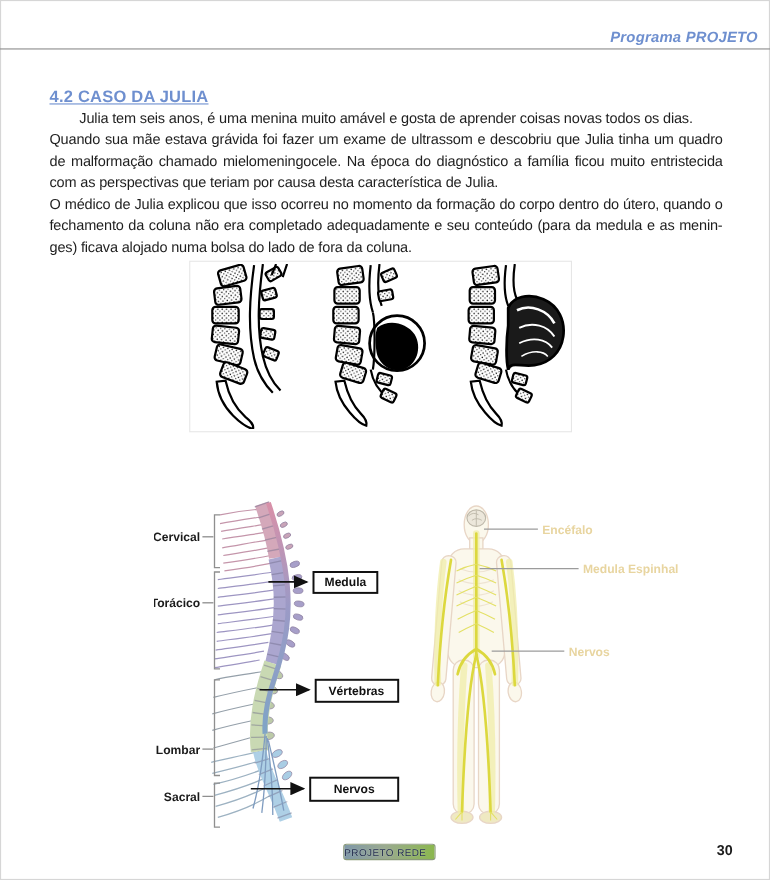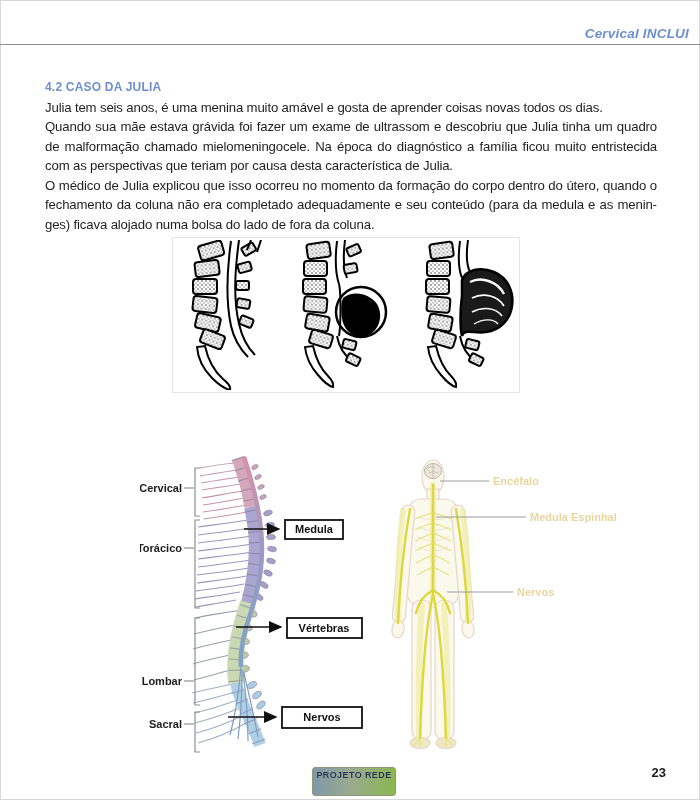--- a/index.html
+++ b/index.html
@@ -10,61 +10,61 @@
   }
   
   .hdr-program{
     position:absolute;top:26px;right:11px;
     color:#6e8fcf;font-size:13.5px;font-weight:bold;font-style:italic;letter-spacing:0.2px;
   }
   .hdr-rule{position:absolute;top:44px;left:0;width:700px;height:1px;background:#8c8c8c;}
   
   .sec-title{
     position:absolute;top:80px;left:45px;width:612px;
-    color:#6e8fcf;font-size:12px;font-weight:bold;letter-spacing:0.2px;
+    color:#6e8fcf;font-size:15px;font-weight:bold;letter-spacing:0.2px;text-decoration:underline;
   }
   .tblock{
     position:absolute;left:45px;width:612px;
     font-size:13.2px;line-height:19.4px;letter-spacing:-0.15px;color:#1e1e1e;
     text-align:justify;
   }
   .tb1{top:98px;}
   .tb2{top:176px;}
   .tb3{top:402px;}
-  .intro-line{text-align:left;}
+  .intro-line{text-align:center;}
   
   .fig-spines{
     position:absolute;top:237px;left:172px;width:348px;height:156px;
     border:1px solid #e6e6e6;box-sizing:border-box;
     display:flex;align-items:flex-start;
   }
   .fig-spines svg{margin-top:2px;}
   .sp1{margin-left:12px;} .sp2{margin-left:12px;} .sp3{margin-left:26px;}
   
   .fig-bottom{position:absolute;top:455px;left:140px;width:520px;height:302px;display:flex;}
   svg text{font-family:"Liberation Sans",sans-serif;}
   .region-label{font-size:11px;font-weight:bold;fill:#1c1c1c;}
   .callout-label{font-size:11px;font-weight:bold;fill:#111;}
   .body-label{font-size:11px;font-weight:bold;fill:#e8d5a0;}
   
   .badge{
-    position:absolute;top:767px;left:312px;width:84px;height:29px;
+    position:absolute;top:767px;left:312px;width:84px;height:15px;
     background:linear-gradient(90deg,#7f98a8 0%,#9aaa90 45%,#8bb74e 100%);
     border-radius:3px;border:1px solid #8a9a7a;box-sizing:border-box;
-    color:#232e4e;font-size:9px;font-weight:bold;letter-spacing:0.4px;
-    text-align:center;line-height:14px;text-shadow:0 0 1px rgba(255,255,255,0.55);
+    color:#232e4e;font-size:9px;font-weight:normal;letter-spacing:0.4px;
+    text-align:left;line-height:14px;text-shadow:0 0 1px rgba(255,255,255,0.55);
   }
   .page-num{position:absolute;top:765px;right:34px;font-size:13px;font-weight:bold;color:#1b1b1b;}
 </style>
 </head>
 <body>
 
 <div class="page">
 
-  <div class="hdr-program">Cervical INCLUI</div>
+  <div class="hdr-program">Programa PROJETO</div>
   <div class="hdr-rule"></div>
 
   <div class="sec-title">4.2 CASO DA JULIA</div>
 
   <div class="tblock tb1">
     <div class="intro-line">Julia tem seis anos, é uma menina muito amável e gosta de aprender coisas novas todos os dias.</div>
     <div>Quando sua mãe estava grávida foi fazer um exame de ultrassom e descobriu que Julia tinha um quadro de malformação chamado mielomeningocele. Na época do diagnóstico a família ficou muito entristecida com as perspectivas que teriam por causa desta característica de Julia.</div>
   </div>
 
   <div class="tblock tb2">O médico de Julia explicou que isso ocorreu no momento da formação do corpo dentro do útero, quando o fechamento da coluna não era completado adequadamente e seu conteúdo (para da medula e as menin­ges) ficava alojado numa bolsa do lado de fora da coluna.</div>
@@ -351,15 +351,15 @@
         <line x1="57" y1="137" x2="123" y2="137"></line>
       </g>
 
       <text class="body-label" x="103" y="30">Encéfalo</text>
       <text class="body-label" x="140" y="66">Medula Espinhal</text>
       <text class="body-label" x="127" y="141">Nervos</text>
     </svg>
   </div>
 
   <div class="badge">PROJETO REDE</div>
-  <div class="page-num">23</div>
+  <div class="page-num">30</div>
 
 </div>
 
 </body></html>

